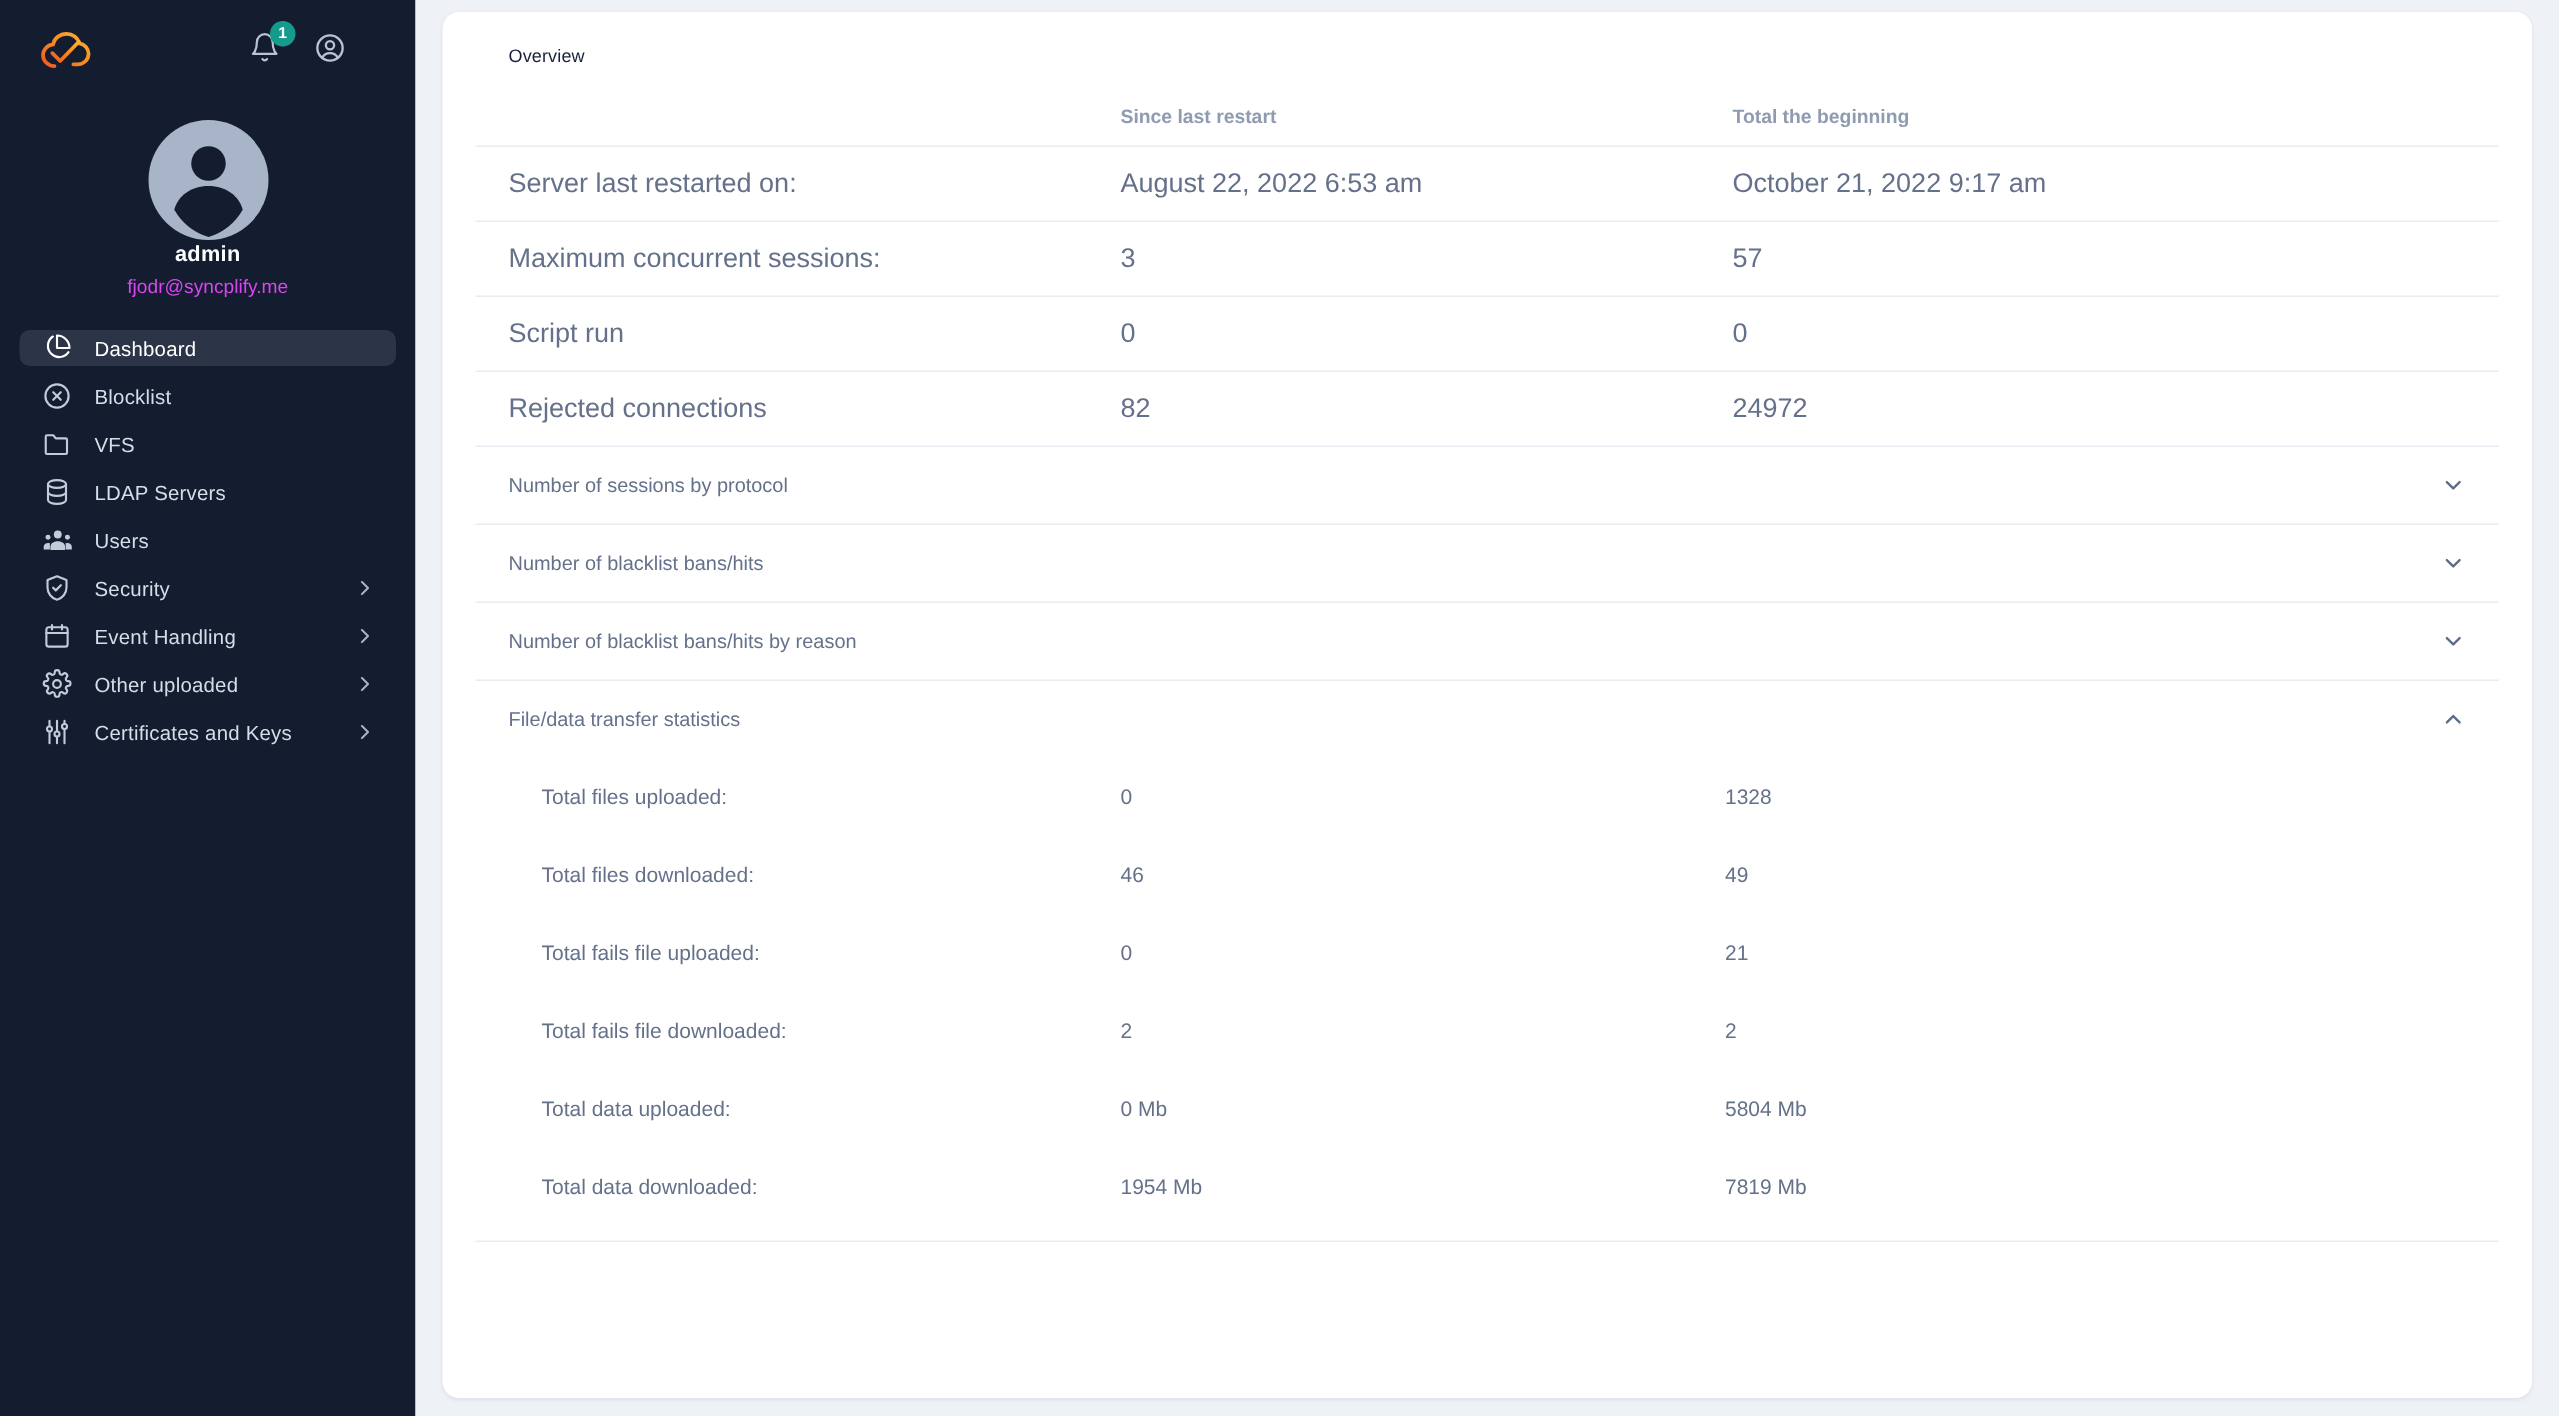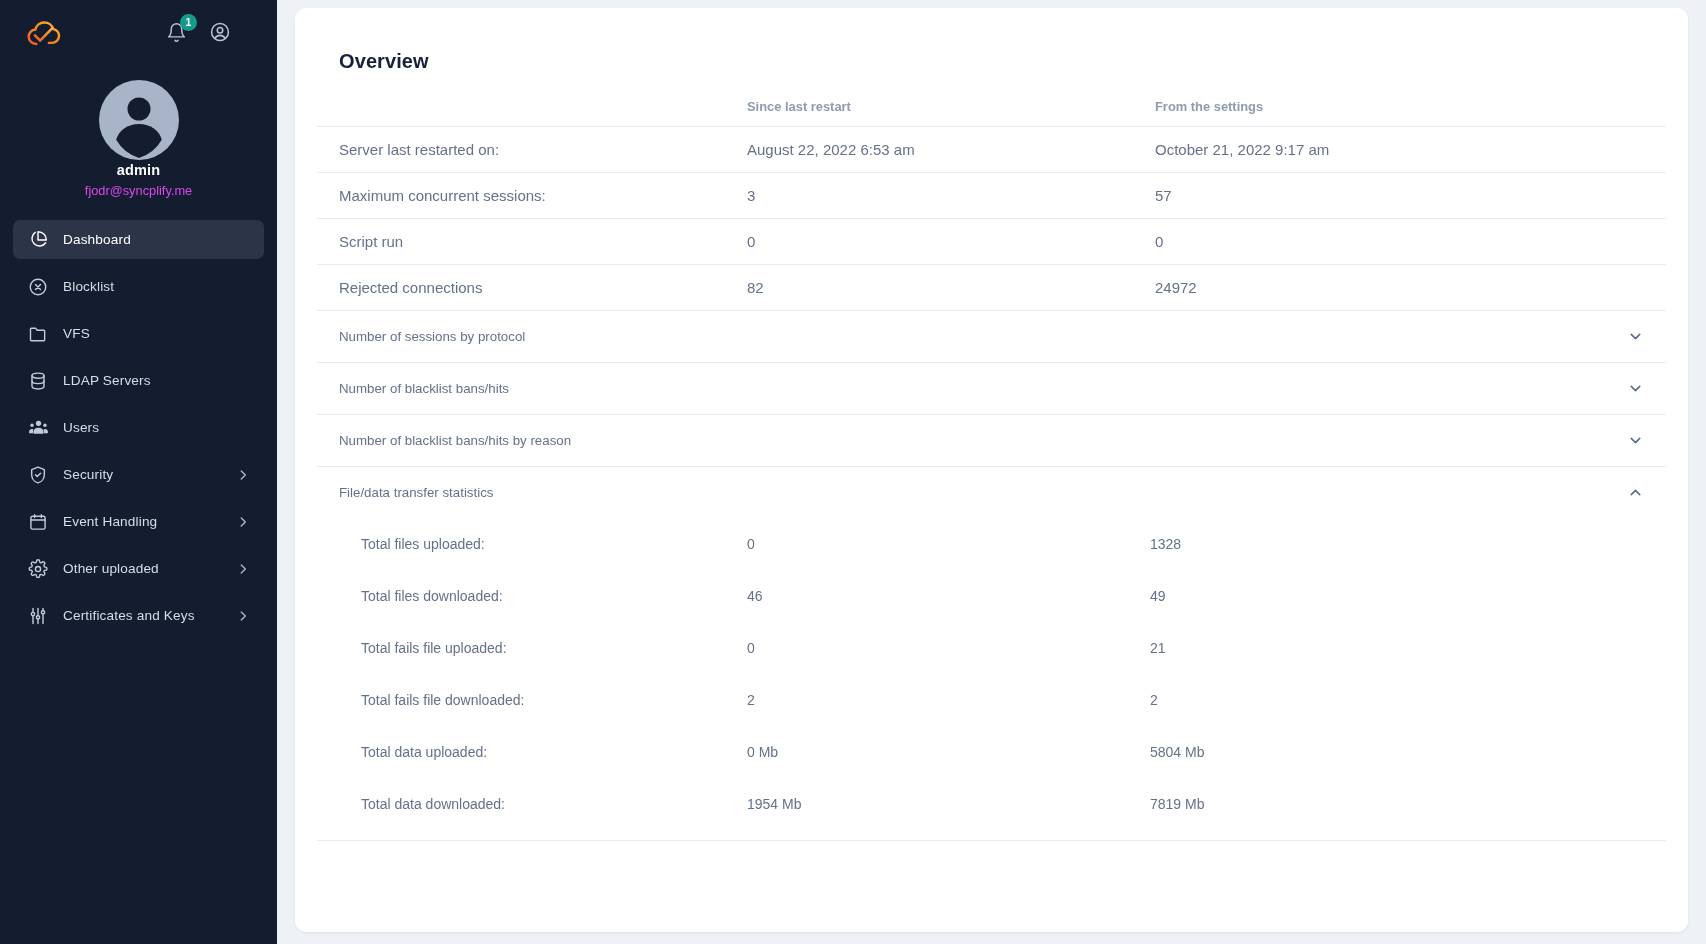--- a/index.html
+++ b/index.html
@@ -78,21 +78,21 @@
   }
   .uemail {
     margin-top: 5px;
     font-size: 12.8px;
     color: #d946ef;
   }
   .nav { margin-top: 22px; padding: 0 13px; }
   .nav-item {
     display: flex;
     align-items: center;
-    height: 39px;
+    height: 24px;
     border-radius: 7px;
     padding: 0 14px;
     margin-bottom: 8px;
     cursor: pointer;
     color: #ccd5e2;
   }
   .nav-item.active { background: #2c3547; }
   .nav-ico {
     width: 22px; height: 22px;
     flex: 0 0 22px;
@@ -117,43 +117,42 @@
   }
   .card {
     background: #ffffff;
     border-radius: 11px;
     height: 924px;
     box-shadow: 0 1px 3px rgba(20,35,70,.07);
     overflow: hidden;
     padding: 0 22px;
   }
   .card-title {
-    font-size: 20px;
-    font-weight: 700;
+    font-size: 12px;
+    font-weight: 400;
     color: #17213a;
     padding: 22px 0 0 22px;
     letter-spacing: .1px;
-    margin-top: 20px;
   }
 
   
   .tbl { width: 100%; border-collapse: collapse; table-layout: fixed; }
   .tbl col.c-label { width: 430px; }
   .tbl col.c-a     { width: 408px; }
   .tbl col.c-b     { width: auto; }
   .tbl th {
     text-align: left;
     font-size: 12.9px;
     font-weight: 700;
     color: #8f9bb0;
     padding: 26px 0 12px 0;
   }
   .tbl th.th-label { padding-left: 22px; }
   .tbl td {
-    font-size: 15px;
+    font-size: 18px;
     color: #65718a;
     padding: 14px 0;
     border-top: 1px solid #e7ecf3;
     vertical-align: middle;
   }
   .tbl td.td-label { padding-left: 22px; }
 
   
   .acc-head {
     display: flex;
@@ -365,21 +364,21 @@
       <table class="tbl">
         <colgroup>
             <col class="c-label">
             <col class="c-a">
             <col class="c-b">
           </colgroup>
         <thead>
           <tr>
             <th class="th-label"></th>
             <th>Since last restart</th>
-            <th>From the settings</th>
+            <th>Total the beginning</th>
           </tr>
         </thead>
         <tbody>
           <tr>
             <td class="td-label">Server last restarted on:</td>
             <td>August 22, 2022 6:53 am</td>
             <td>October 21, 2022 9:17 am</td>
           </tr>
           <tr>
             <td class="td-label">Maximum concurrent sessions:</td>

